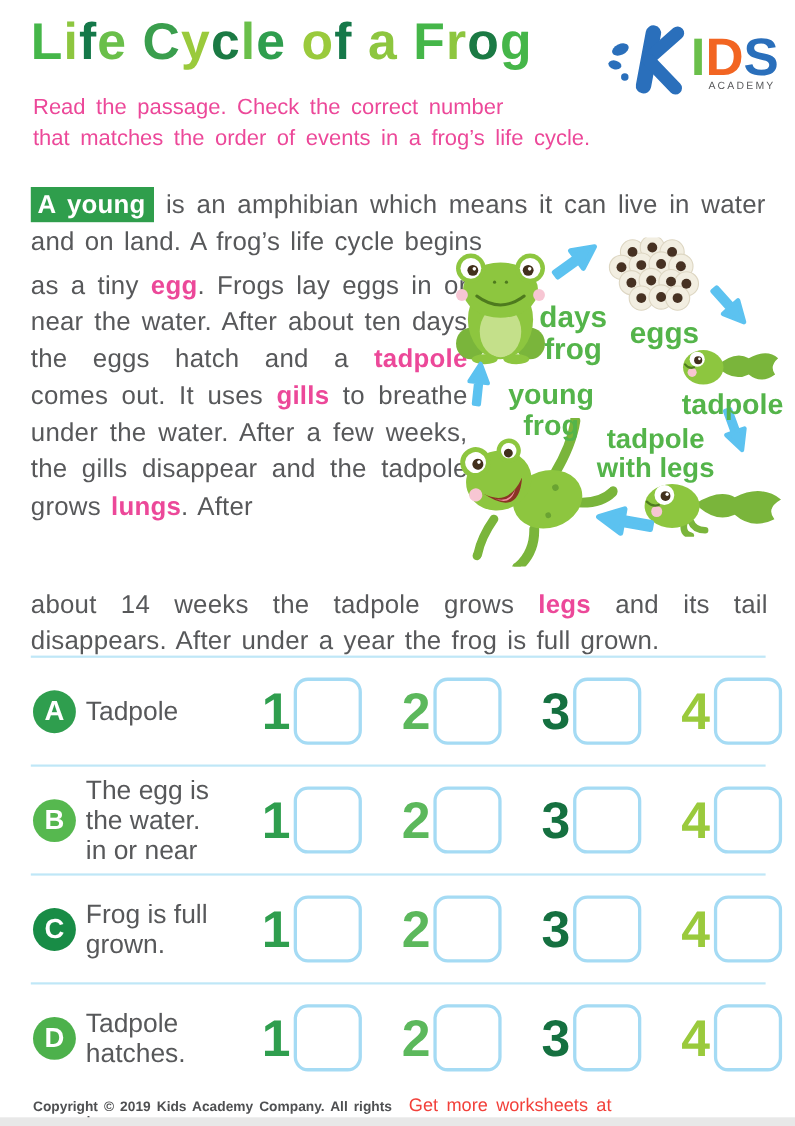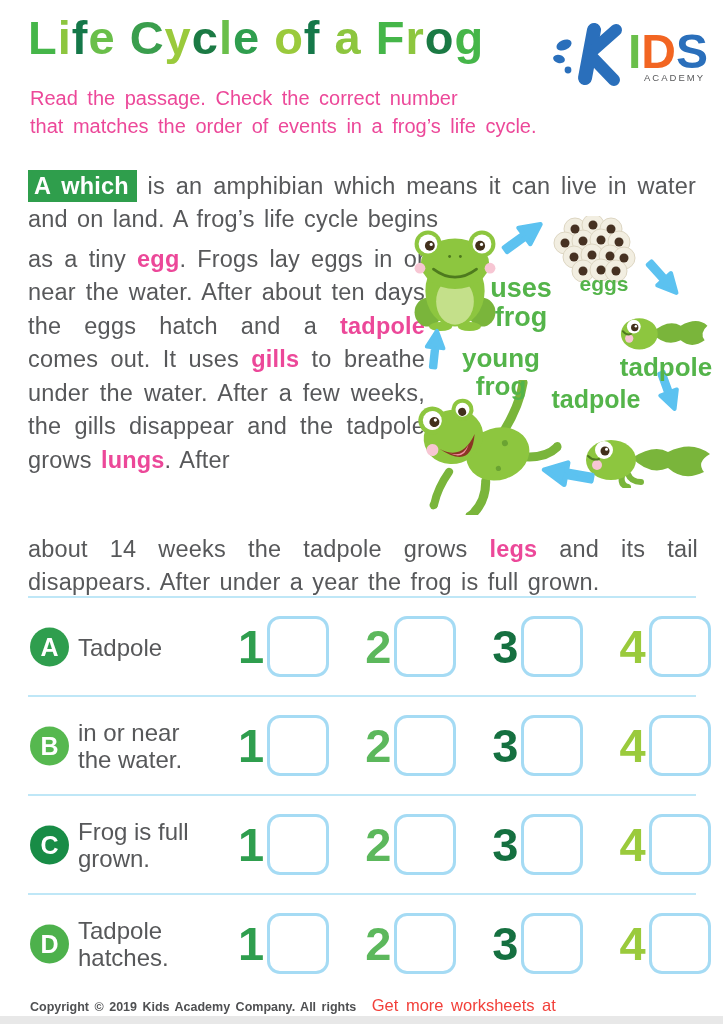--- a/index.html
+++ b/index.html
@@ -22,21 +22,21 @@
   .p2{position:absolute;left:28px;top:219px;width:397px;height:292px;overflow:hidden;}
   .p3{position:absolute;left:28px;top:509px;width:670px;}
   .seg-highlight{background:#2f9e4c;color:#ffffff;font-weight:bold;padding:3px 8px 3px 6px;}
   .seg-green{color:#ec4899;font-weight:bold;}
 
   
   .diagram{position:absolute;left:410px;top:216px;width:312px;height:302px;}
   .diagram .abs{position:absolute;}
   .dlabel{position:absolute;color:#54b44a;font-weight:bold;text-align:center;}
   .dl-adult{left:64px;top:58px;width:94px;font-size:27px;line-height:29px;}
-  .dl-eggs{left:148px;top:56px;width:92px;font-size:21px;}
+  .dl-eggs{left:148px;top:72px;width:92px;font-size:27px;}
   .dl-tadpole{left:206px;top:136px;width:100px;font-size:26px;}
   .dl-tlegs{left:126px;top:170px;width:120px;font-size:25px;line-height:27px;}
   .dl-young{left:42px;top:128px;width:98px;font-size:26px;line-height:28px;}
   .arrow{position:absolute;}
 
   
   .answers{position:absolute;left:28px;top:596px;width:668px;}
   .ans-row{position:relative;height:97px;border-top:2px solid #bfe7f7;}
   .badge{position:absolute;left:2px;top:50%;transform:translateY(-50%);width:39px;height:39px;
          border-radius:50%;color:#fff;font-size:25px;font-weight:bold;
@@ -73,21 +73,21 @@
       <tspan fill="#6abf4a">I</tspan><tspan fill="#f26522">D</tspan><tspan fill="#2a6fbb">S</tspan>
     </text>
     <text x="92" y="63" font-size="9.5" letter-spacing="2" fill="#58595b">ACADEMY</text>
   </svg>
 
   <div class="instructions">
     <div>Read the passage. Check the correct number</div>
     <div>that matches the order of events in a frog’s life cycle.</div>
   </div>
 
-  <p class="passage p1"><span class="seg-highlight">A which</span><span> is an amphibian which means it can live in water and on land. A frog’s life cycle begins</span></p>
+  <p class="passage p1"><span class="seg-highlight">A young</span><span> is an amphibian which means it can live in water and on land. A frog’s life cycle begins</span></p>
   <p class="passage p2"><span>as a tiny </span><span class="seg-green">egg</span><span>. Frogs lay eggs in or near the water. After about ten days the eggs hatch and a </span><span class="seg-green">tadpole</span><span> comes out. It uses </span><span class="seg-green">gills</span><span> to breathe under the water. After a few weeks, the gills disappear and the tadpole grows </span><span class="seg-green">lungs</span><span>. After</span></p>
   <p class="passage p3"><span>about 14 weeks the tadpole grows </span><span class="seg-green">legs</span><span> and its tail disappears. After under a year the frog is full grown.</span></p>
 
   <div class="diagram">
 
     <svg class="abs" style="left:0;top:10px;width:90px;height:106px" viewBox="0 0 100 118">
       <ellipse cx="20" cy="96" rx="15" ry="16" fill="#7ab53b"></ellipse>
       <ellipse cx="80" cy="96" rx="15" ry="16" fill="#7ab53b"></ellipse>
       <ellipse cx="50" cy="72" rx="33" ry="40" fill="#8dc63f"></ellipse>
       <ellipse cx="50" cy="84" rx="21" ry="26" fill="#c4e08a"></ellipse>
@@ -202,31 +202,32 @@
       <path d="M6 15 L32 15 L32 7 L54 18 L32 29 L32 21 L6 21 Z" fill="#5cc2f0" stroke="#5cc2f0" stroke-width="5" stroke-linejoin="round"></path>
     </svg>
     <svg class="arrow" style="left:128px;top:240px;width:60px;height:36px;transform:rotate(190deg)" viewBox="0 0 60 36">
       <path d="M6 15 L32 15 L32 7 L54 18 L32 29 L32 21 L6 21 Z" fill="#5cc2f0" stroke="#5cc2f0" stroke-width="5" stroke-linejoin="round"></path>
     </svg>
     <svg class="arrow" style="left:2px;top:118px;width:46px;height:30px;transform:rotate(-84deg)" viewBox="0 0 60 36">
       <path d="M6 15 L32 15 L32 7 L54 18 L32 29 L32 21 L6 21 Z" fill="#5cc2f0" stroke="#5cc2f0" stroke-width="5" stroke-linejoin="round"></path>
     </svg>
 
     <div class="dlabel dl-adult">
-      <div>uses</div>
+      <div>days</div>
       <div>frog</div>
     </div>
     <div class="dlabel dl-eggs">
       <div>eggs</div>
     </div>
     <div class="dlabel dl-tadpole">
       <div>tadpole</div>
     </div>
     <div class="dlabel dl-tlegs">
       <div>tadpole</div>
+      <div>with legs</div>
     </div>
     <div class="dlabel dl-young">
       <div>young</div>
       <div>frog</div>
     </div>
   </div>
 
   <div class="answers">
       <div class="ans-row">
         <div class="badge" style="background: rgb(47, 158, 78);">A</div>
@@ -248,22 +249,23 @@
           </div>
           <div class="opt">
             <span class="num" style="color: rgb(154, 202, 60);">4</span>
             <span class="box"></span>
           </div>
         </div>
       </div>
       <div class="ans-row">
         <div class="badge" style="background: rgb(86, 184, 79);">B</div>
         <div class="row-label">
+          <div>The egg is</div>
+          <div>the water.</div>
           <div>in or near</div>
-          <div>the water.</div>
         </div>
         <div class="opts">
           <div class="opt">
             <span class="num" style="color: rgb(47, 158, 78);">1</span>
             <span class="box"></span>
           </div>
           <div class="opt">
             <span class="num" style="color: rgb(92, 184, 92);">2</span>
             <span class="box"></span>
           </div>

